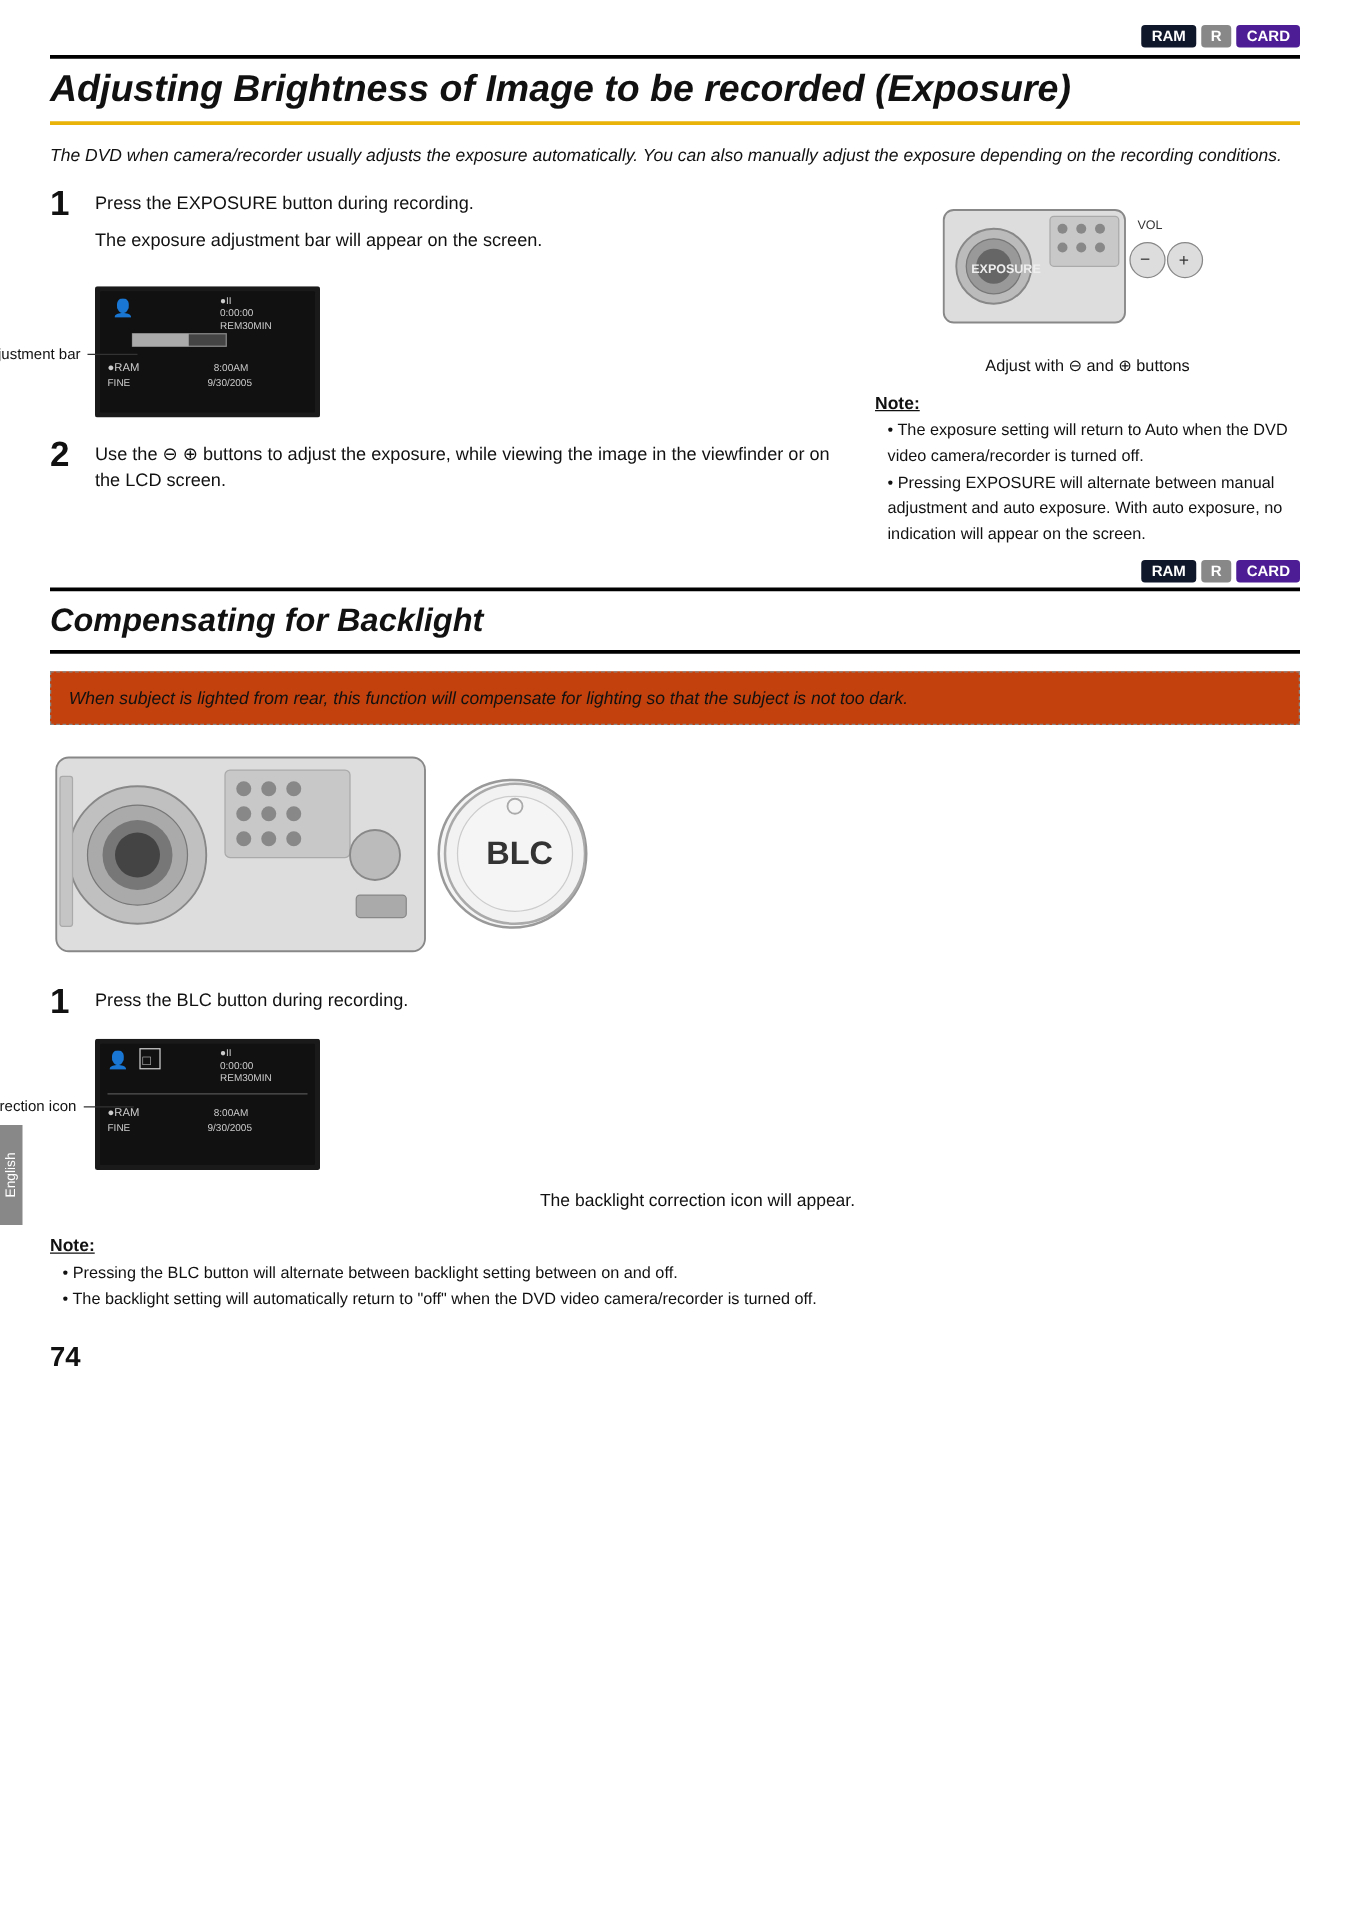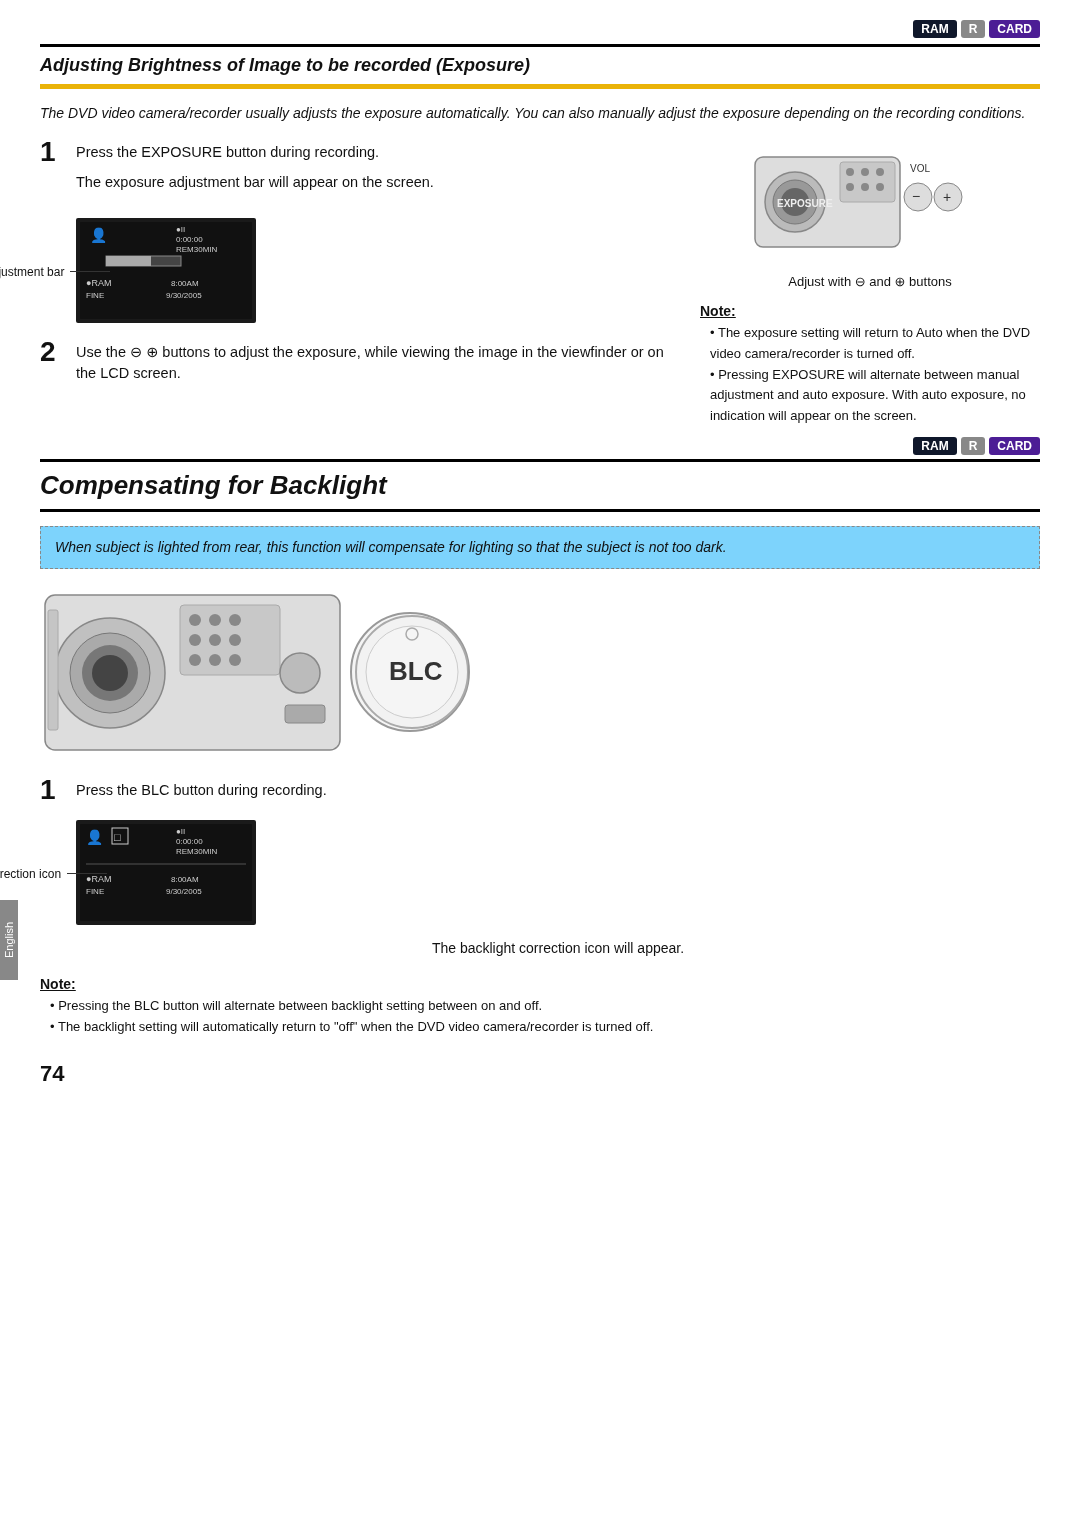--- a/index.html
+++ b/index.html
@@ -33,25 +33,25 @@
       font-size: 12px;
       font-weight: bold;
       color: #fff;
     }
     .badge-ram { background: #0f172a; }
     .badge-r { background: #888; }
     .badge-card { background: #4c1d95; }
 
     
     .section-title {
-      font-size: 18px;
+      font-size: 30px;
       font-weight: bold;
       font-style: italic;
       border-top: 3px solid #000;
-      border-bottom: 5px solid #eab308;
+      border-bottom: 3px solid #eab308;
       padding: 8px 0;
       margin-bottom: 14px;
     }
 
     .section-intro {
       font-style: italic;
       font-size: 14px;
       margin-bottom: 18px;
       line-height: 1.5;
     }
@@ -151,21 +151,21 @@
       font-size: 26px;
       font-weight: bold;
       font-style: italic;
       border-top: 3px solid #000;
       border-bottom: 3px solid #000;
       padding: 8px 0;
       margin-bottom: 14px;
     }
 
     .highlight-box {
-      background: #7dd3fc;
+      background: #c2410c;
       border: 1px dashed #888;
       padding: 10px 14px;
       font-style: italic;
       font-size: 14px;
       margin-bottom: 16px;
       line-height: 1.5;
     }
 
     
     .camera-large-area {
@@ -243,21 +243,21 @@
 <div class="page-container">
 
   <div class="top-badges">
     <span class="badge badge-ram">RAM</span>
     <span class="badge badge-r">R</span>
     <span class="badge badge-card">CARD</span>
   </div>
 
   <div class="section-title">Adjusting Brightness of Image to be recorded (Exposure)</div>
 
-  <p class="section-intro">The DVD video camera/recorder usually adjusts the exposure automatically. You can also manually adjust the exposure depending on the recording conditions.</p>
+  <p class="section-intro">The DVD when camera/recorder usually adjusts the exposure automatically. You can also manually adjust the exposure depending on the recording conditions.</p>
 
   <div class="step1-layout">
     <div class="step1-left">
       <div class="step-row">
         <div class="step-number">1</div>
         <div class="step-content">
           <p>Press the EXPOSURE button during recording.</p>
           <p>The exposure adjustment bar will appear on the screen.</p>
         </div>
       </div>

